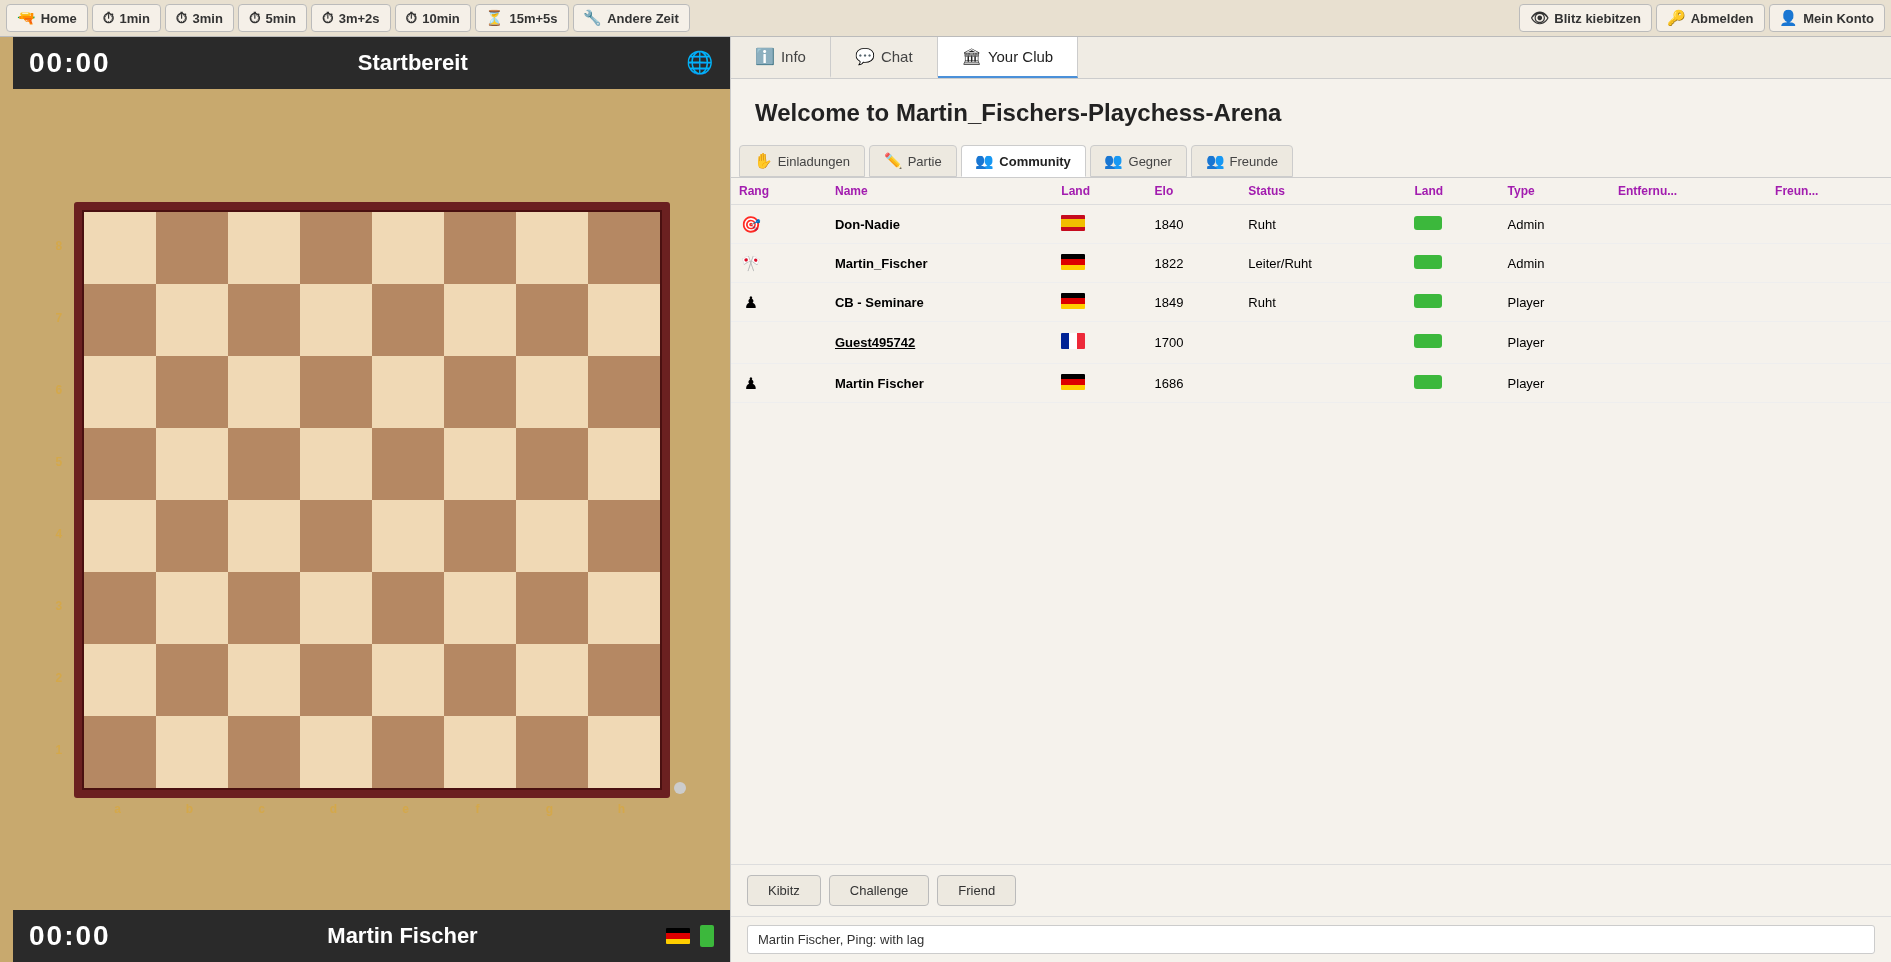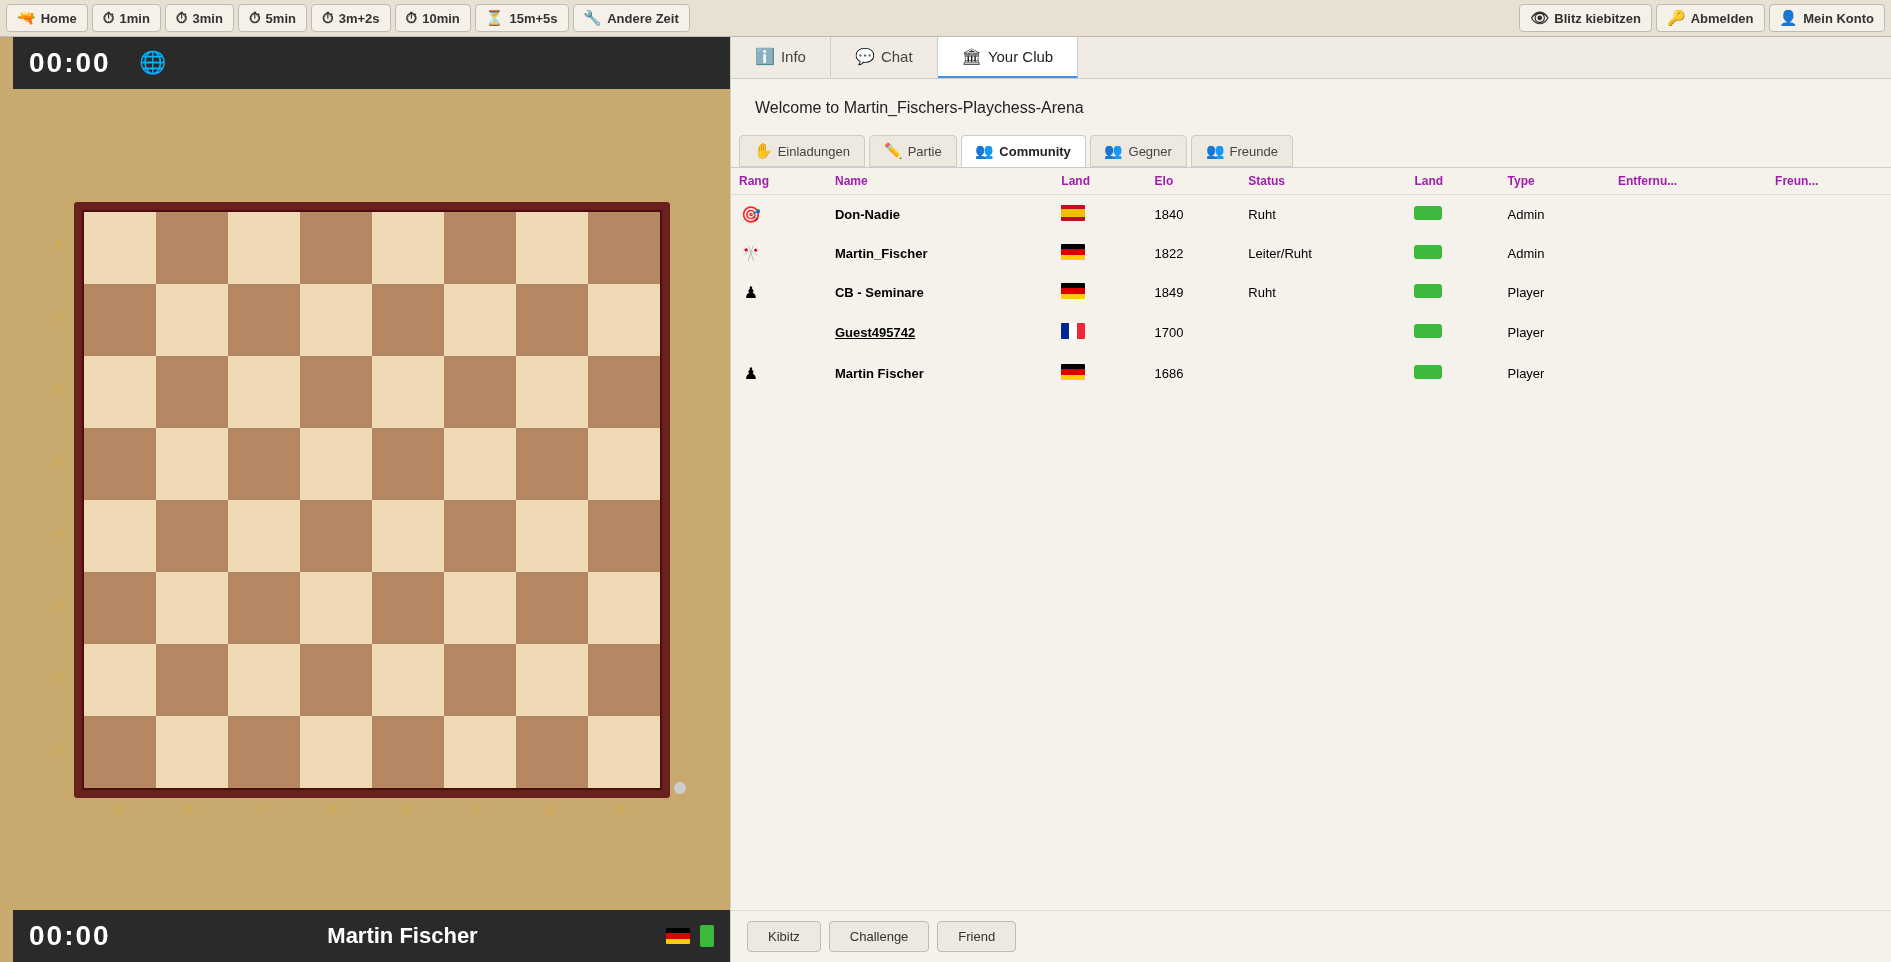--- a/index.html
+++ b/index.html
@@ -91,21 +91,21 @@
       padding: 10px 24px; cursor: pointer; border-right: 1px solid #ccc;
       font-size: 15px; color: #444; border-bottom: 2px solid transparent;
     }
     .tab-top.active { background: #fff; border-bottom: 2px solid #4a90d9; color: #222; }
     .tab-top .tab-icon { font-size: 16px; }
 
     
     .welcome-section {
       padding: 20px 24px 12px; flex-shrink: 0;
     }
-    .welcome-title { font-size: 16px; font-weight: normal; color: #222; }
+    .welcome-title { font-size: 24px; font-weight: bold; color: #222; }
 
     
     .room-selector {
       display: flex; gap: 24px; padding: 10px 24px; border-bottom: 1px solid #ddd; flex-shrink: 0;
     }
     .room-option { display: flex; align-items: center; gap: 6px; cursor: pointer; font-size: 13px; }
     .radio-circle { width: 14px; height: 14px; border-radius: 50%; border: 2px solid #888; display: inline-block; }
     .radio-circle.selected { border-color: #4a90d9; background: white; position: relative; }
     .radio-circle.selected::after { content:''; position: absolute; top: 2px; left: 2px; width: 6px; height: 6px; border-radius: 50%; background: #4a90d9; }
 
@@ -214,20 +214,21 @@
     </button>
   </div>
 </div>
 
 <div class="main-layout">
 
   <div class="left-panel">
 
     <div class="player-bar">
       <span class="timer">00:00</span>
+      <span class="name">Startbereit</span>
       <div class="flag-box">
         <span style="font-size:22px;">🌐</span>
       </div>
     </div>
 
     <div class="board-wrapper">
       <div class="board-container">
 
         <div class="board-labels-left" id="rank-labels">
             <span>8</span>
@@ -452,15 +453,18 @@
           </tbody>
       </table>
     </div>
 
     <div class="bottom-buttons">
       <button class="action-btn">Kibitz</button>
       <button class="action-btn">Challenge</button>
       <button class="action-btn">Friend</button>
     </div>
 
+    <div class="status-bar">
+      <input class="status-input" type="text" value="Martin Fischer, Ping: with lag" style="">
+    </div>
 
   </div>
 </div>
 
 </body></html>

